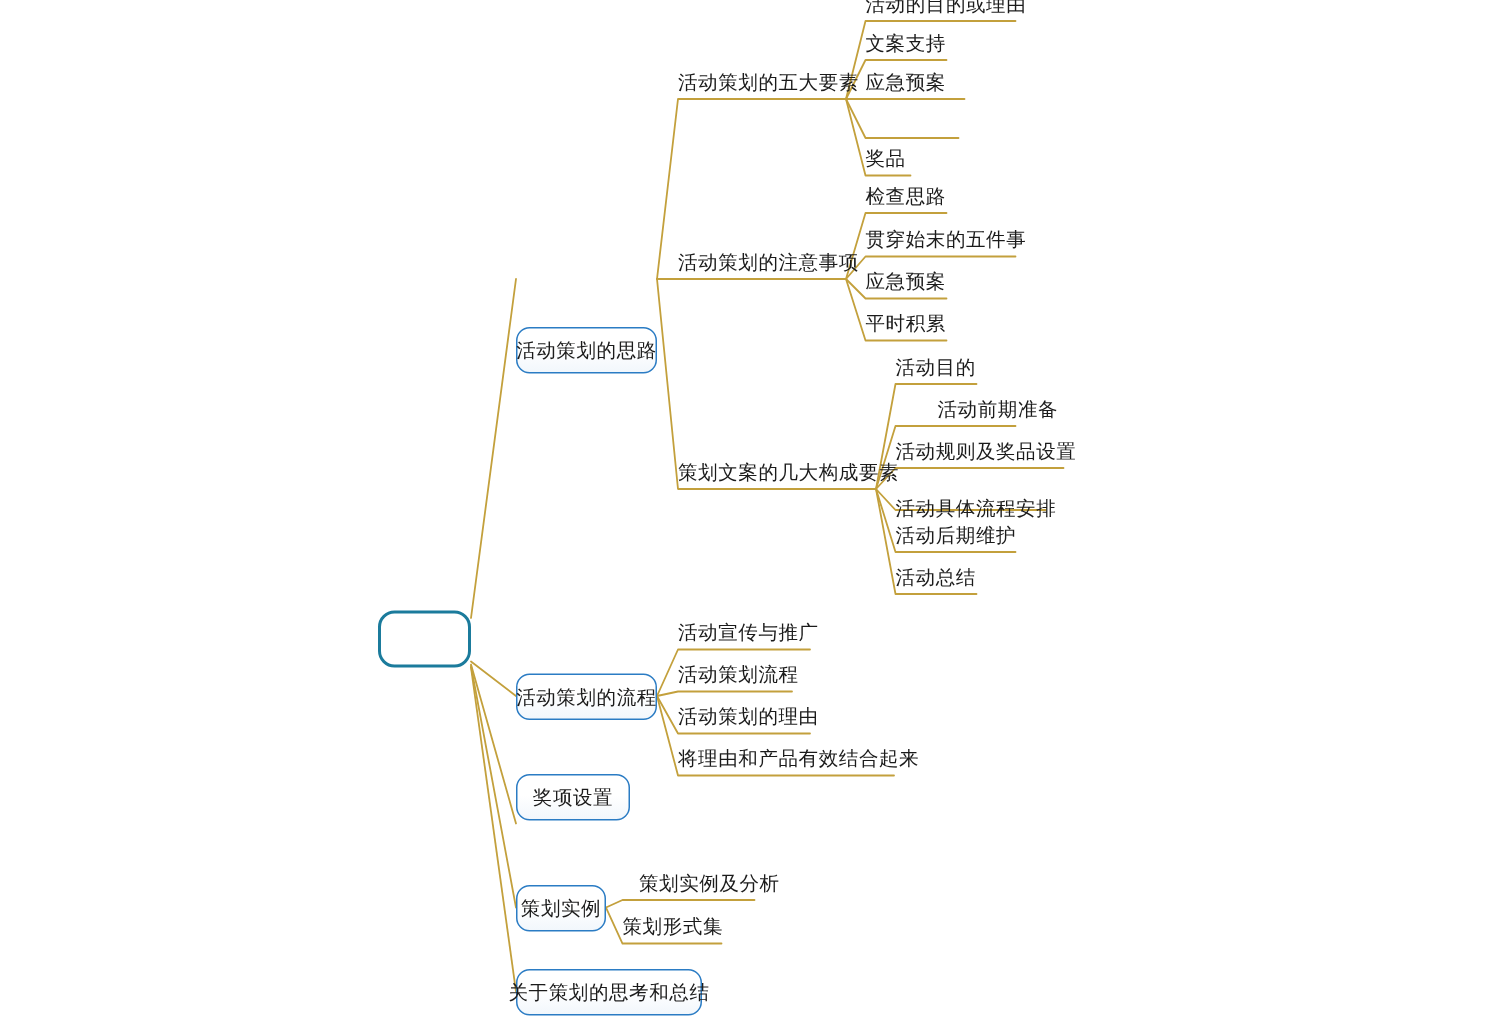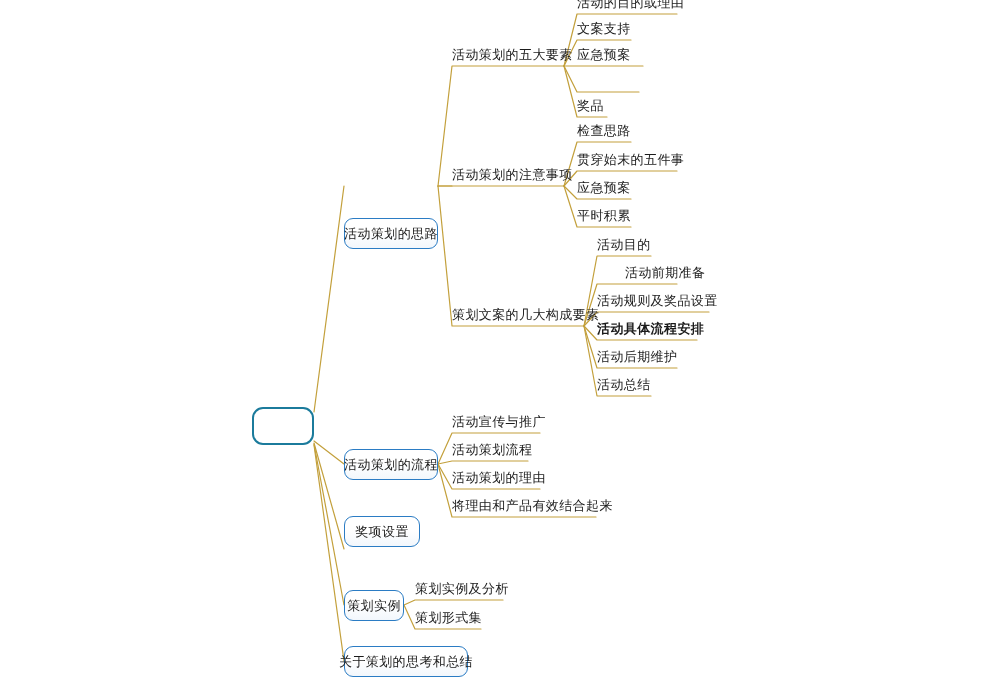--- a/index.html
+++ b/index.html
@@ -109,35 +109,35 @@
       <div class="leaf-label" style="left: 577px; top: 99px; width: 30px; height: 18px;">奖品</div>
       <div class="leaf-label" style="left: 452px; top: 168px; width: 112px; height: 18px;">活动策划的注意事项</div>
       <div class="leaf-label" style="left: 577px; top: 124px; width: 54px; height: 18px;">检查思路</div>
       <div class="leaf-label" style="left: 577px; top: 153px; width: 100px; height: 18px;">贯穿始末的五件事</div>
       <div class="leaf-label" style="left: 577px; top: 181px; width: 54px; height: 18px;">应急预案</div>
       <div class="leaf-label" style="left: 577px; top: 209px; width: 54px; height: 18px;">平时积累</div>
       <div class="leaf-label" style="left: 452px; top: 308px; width: 132px; height: 18px;">策划文案的几大构成要素</div>
       <div class="leaf-label" style="left: 597px; top: 238px; width: 54px; height: 18px;">活动目的</div>
       <div class="leaf-label" style="left: 597px; top: 266px; width: 80px; height: 18px; margin-left: 28px;">活动前期准备</div>
       <div class="leaf-label" style="left: 597px; top: 294px; width: 112px; height: 18px;">活动规则及奖品设置</div>
-      <div class="leaf-label" style="left: 597px; top: 322px; width: 100px; height: 18px; font-weight: bold;">活动具体流程安排</div>
+      <div class="leaf-label" style="left: 597px; top: 332px; width: 100px; height: 18px;">活动具体流程安排</div>
       <div class="leaf-label" style="left: 597px; top: 350px; width: 80px; height: 18px;">活动后期维护</div>
       <div class="leaf-label" style="left: 597px; top: 378px; width: 54px; height: 18px;">活动总结</div>
       <div class="node-box" style="left: 344px; top: 449px; width: 94px; height: 31px;">
         <span>活动策划的流程</span>
       </div>
       <div class="leaf-label" style="left: 452px; top: 415px; width: 88px; height: 18px;">活动宣传与推广</div>
       <div class="leaf-label" style="left: 452px; top: 443px; width: 76px; height: 18px;">活动策划流程</div>
       <div class="leaf-label" style="left: 452px; top: 471px; width: 88px; height: 18px; text-align: right;">活动策划的理由</div>
       <div class="leaf-label" style="left: 452px; top: 499px; width: 144px; height: 18px;">将理由和产品有效结合起来</div>
       <div class="node-box" style="left: 344px; top: 516px; width: 76px; height: 31px;">
         <span>奖项设置</span>
       </div>
       <div class="node-box" style="left: 344px; top: 590px; width: 60px; height: 31px;">
         <span>策划实例</span>
       </div>
-      <div class="leaf-label" style="left: 415px; top: 582px; width: 88px; height: 18px;">策划实例及分析</div>
+      <div class="leaf-label" style="left: 426px; top: 582px; width: 88px; height: 18px;">策划实例及分析</div>
       <div class="leaf-label" style="left: 415px; top: 611px; width: 66px; height: 18px;">策划形式集</div>
       <div class="node-box" style="left: 344px; top: 646px; width: 124px; height: 31px;">
         <span>关于策划的思考和总结</span>
       </div>
     </div>
 </div>
 
 </body></html>

